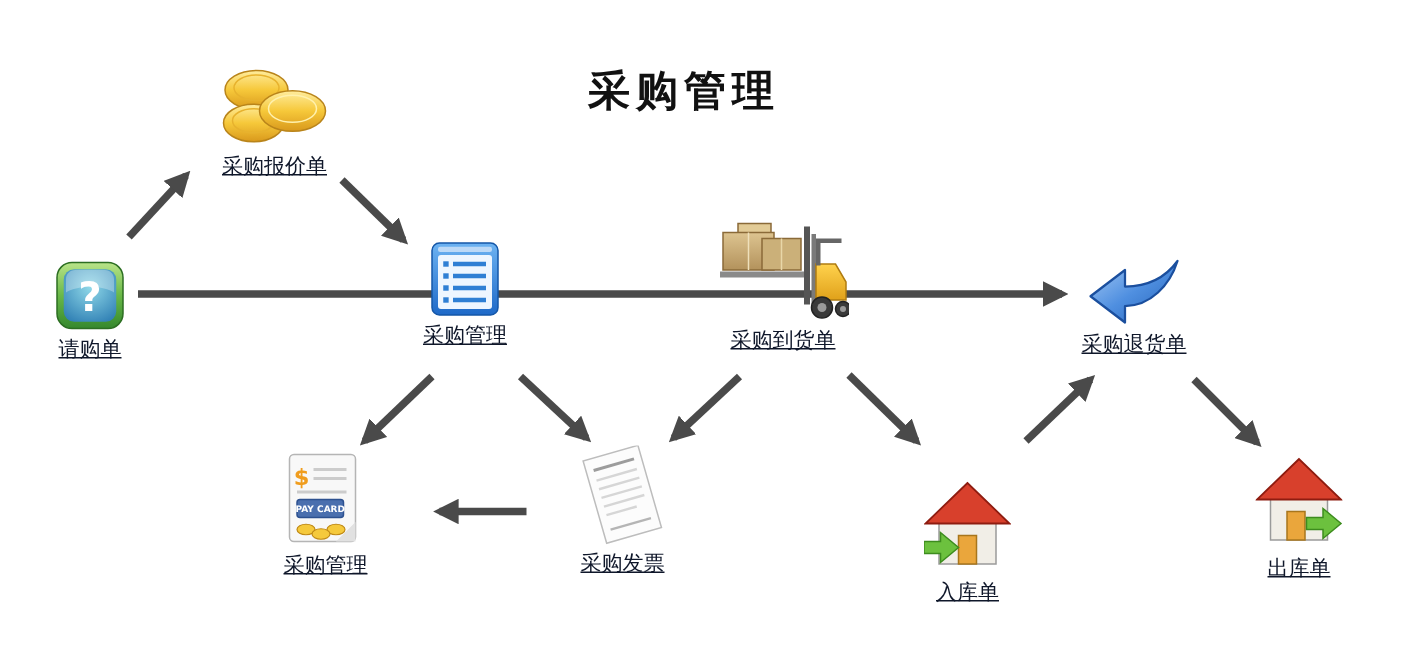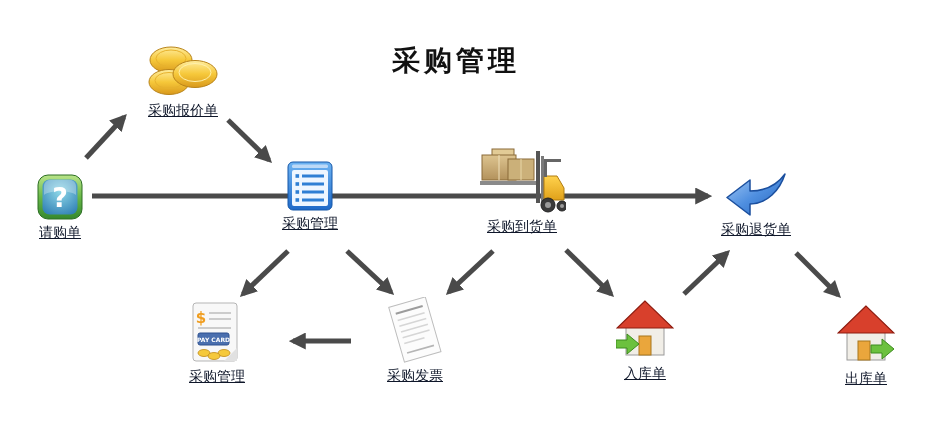--- a/index.html
+++ b/index.html
@@ -237,21 +237,21 @@
             <line x1="19" y1="37" x2="47" y2="37"></line>
             <line x1="19" y1="43" x2="40" y2="43"></line>
           </g>
           <line x1="19" y1="53" x2="47" y2="53" stroke="#b5b5b5" stroke-width="1.6"></line>
         </g>
       </svg>
     </span>
     <a class="label">采购发票</a>
   </div>
 
-  <div class="node" style="left:603px; top:299px; width:84px;">
+  <div class="node" style="left:603px; top:320px; width:84px;">
     <span class="icon">
       <svg width="58" height="62" viewBox="0 0 58 62">
         <rect x="10" y="28" width="38" height="28" fill="#f1eee7" stroke="#9a9a9a"></rect>
         <polygon points="29,2 1,29 57,29" fill="#d8402c" stroke="#8e1c10" stroke-width="1.2"></polygon>
         <rect x="23" y="37" width="12" height="19" fill="#eaa63c" stroke="#a8761c"></rect>
         <polygon points="0,41 11,41 11,35 23,45 11,55 11,49 0,49" fill="#6cc13e" stroke="#3d8c1e"></polygon>
       </svg>
     </span>
     <a class="label">入库单</a>
   </div>

